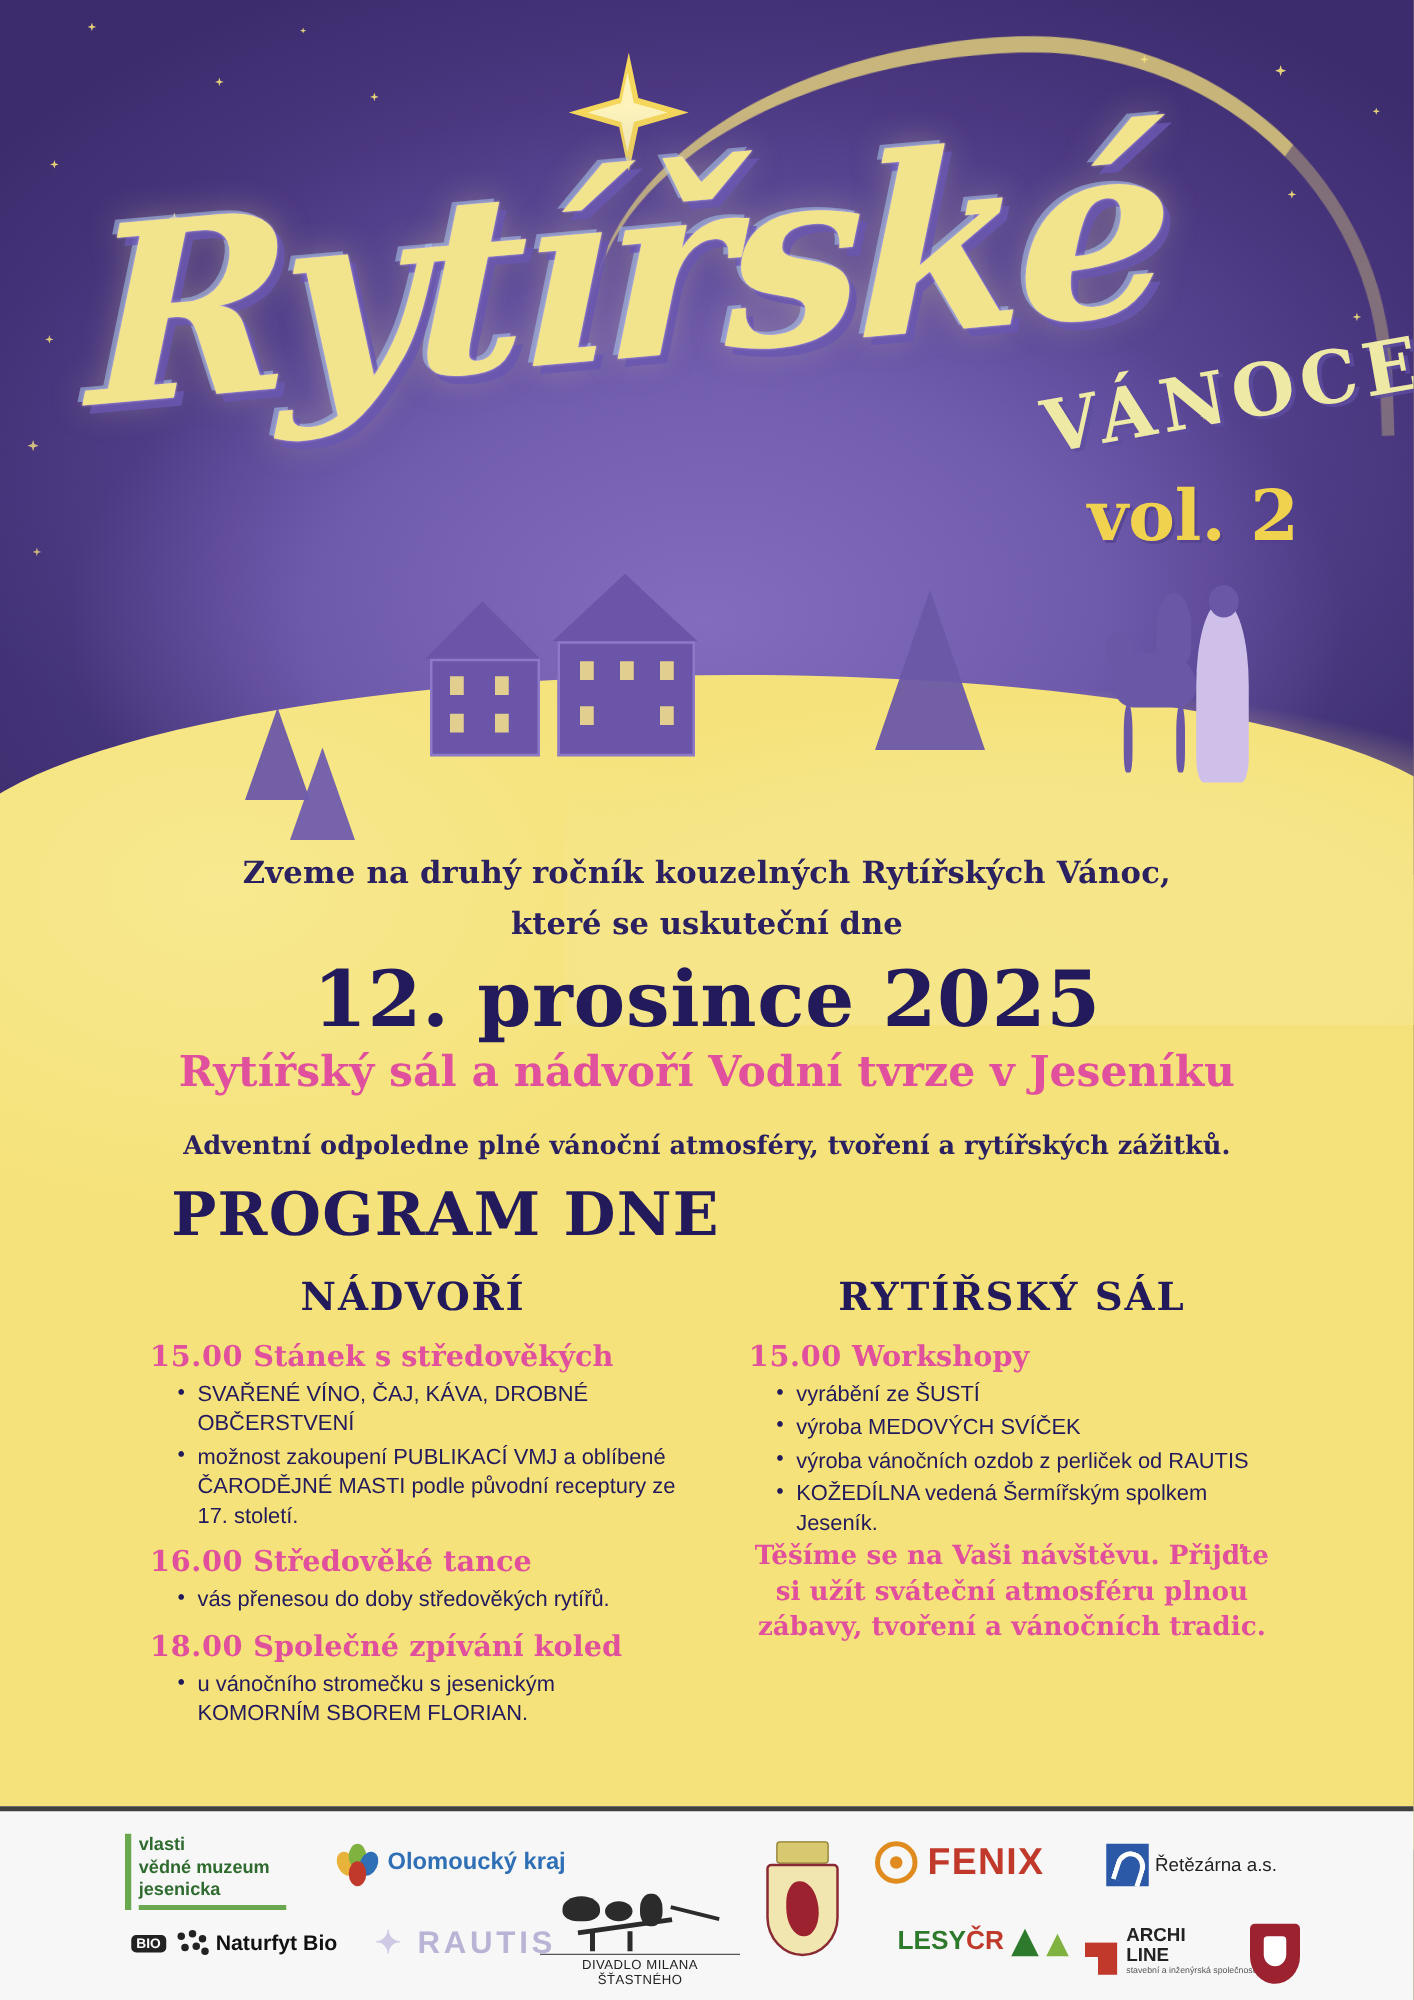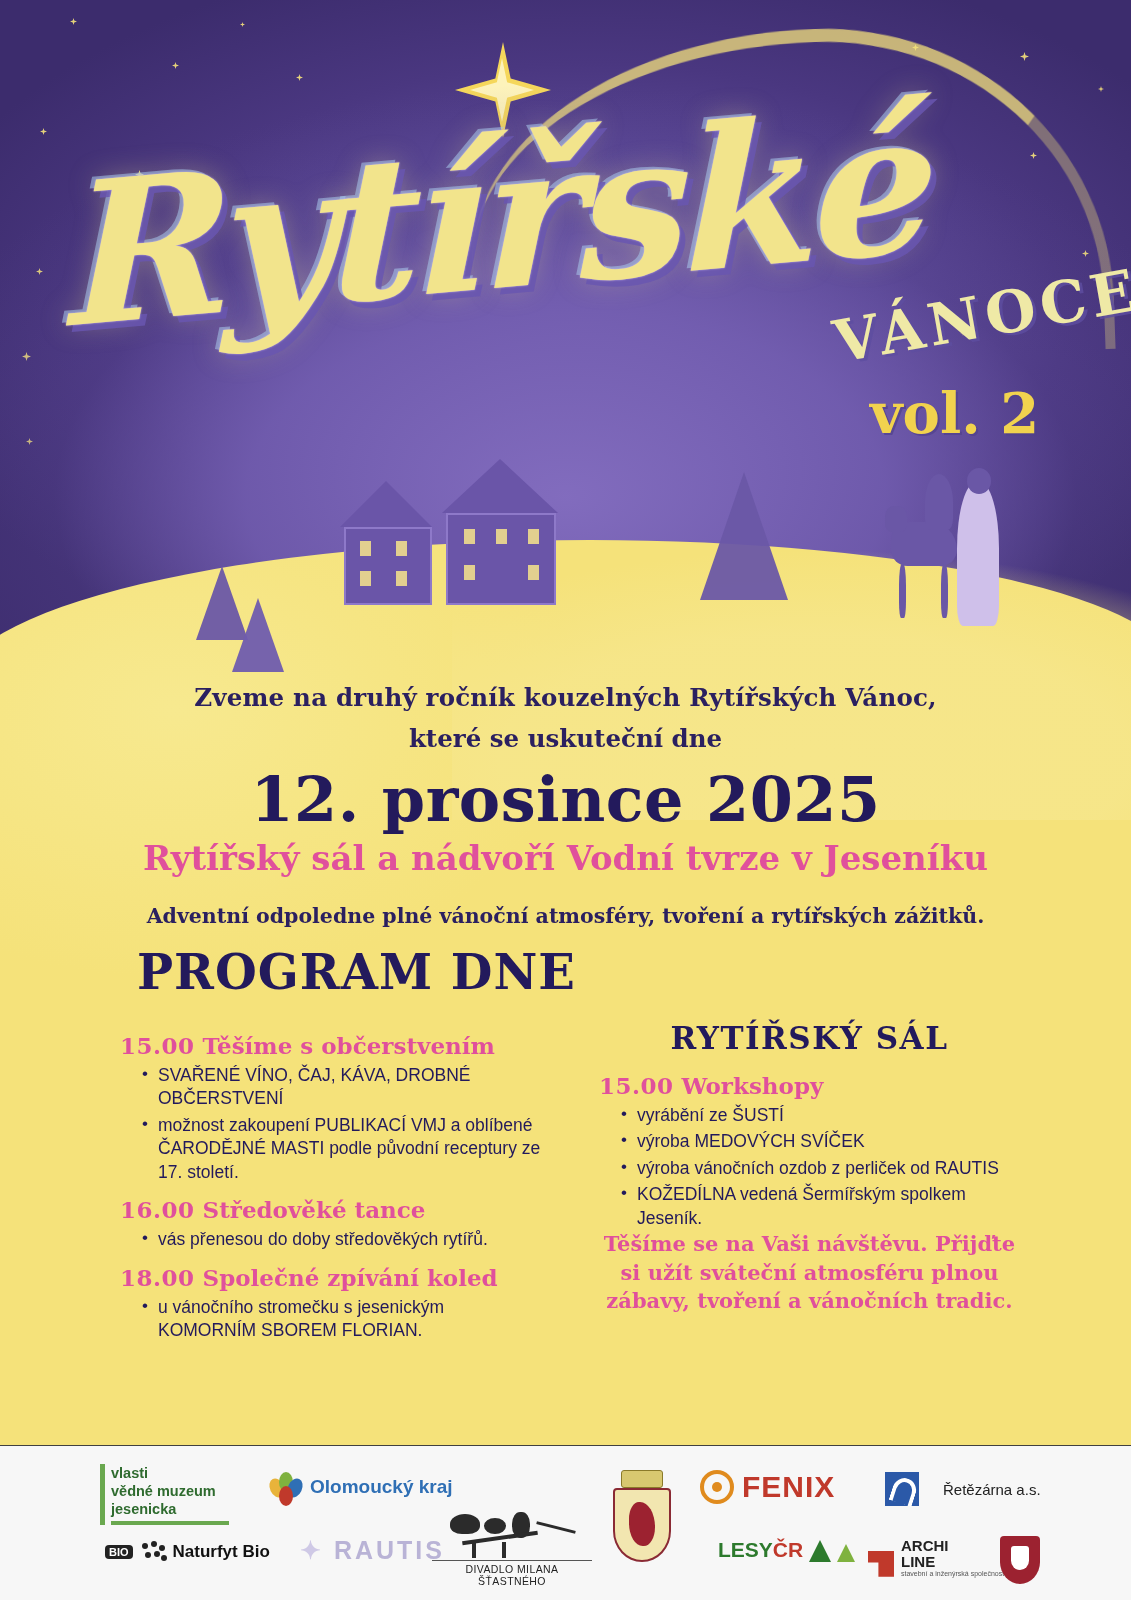--- a/index.html
+++ b/index.html
@@ -261,21 +261,21 @@
     line-height: 1.35;
     color: #e0509c;
   }
 
   
   .sponsors {
     position: absolute;
     left: 0; bottom: 0;
     width: 1131px; height: 155px;
     background: #f7f7f7;
-    border-top: 1px solid #404040;
+    border-top: 4px solid #404040;
   }
   .vlasta {
     position: absolute; left: 100px; top: 18px;
     font-family: "Liberation Sans", sans-serif;
     font-size: 14.5px; font-weight: bold; color: #2f6b2f;
     line-height: 1.25;
     border-left: 5px solid #6aa84f;
     padding-left: 6px;
   }
   .vlasta i { display:block; font-style: normal; }
@@ -313,21 +313,21 @@
   .fenix .sun { width:34px; height:34px; border-radius:50%; border:4px solid #e08b1e; position:relative;}
   .fenix .sun::after { content:""; position:absolute; left:8px; top:8px; width:10px;height:10px;border-radius:50%;background:#e08b1e;}
   .fenix .tx { font-family:"Liberation Sans", sans-serif; font-size:30px; font-weight:bold; color:#c0392b; letter-spacing:1px;}
 
   .lesycr { position:absolute; left:718px; top:92px; display:flex; align-items:flex-end; gap:6px;}
   .lesycr .tx { font-family:"Liberation Sans", sans-serif; font-size:21px; font-weight:bold; color:#2d7a2d;}
   .lesycr .tx em { font-style:normal; color:#c0392b; }
   .lesycr .tri { width:0;height:0;border-left:11px solid transparent;border-right:11px solid transparent;border-bottom:22px solid #2d7a2d;}
   .lesycr .tri2 { width:0;height:0;border-left:9px solid transparent;border-right:9px solid transparent;border-bottom:18px solid #7fb23f;}
 
-  .retez { position:absolute; left:868px; top:26px; display:flex; align-items:center; gap:24px;padding-left:17px;}
+  .retez { position:absolute; left:868px; top:26px; display:flex; align-items:center; gap:5px;padding-left:17px;}
   .retez .mark { width:34px;height:34px;background:#2b59a8;position:relative;}
   .retez .mark::after{content:"";position:absolute;left:7px;top:6px;width:16px;height:22px;border:4px solid #fff;border-radius:50% 50% 0 0;border-bottom:none;transform:rotate(18deg);}
   .retez .tx { font-family:"Liberation Sans", sans-serif; font-size:15px; color:#222;}
 
   .archiline { position:absolute; left:868px; top:92px; display:flex; align-items:flex-end; gap:7px;}
   .archiline .mark{width:26px;height:26px;background:#c0392b;clip-path:polygon(0 0,100% 0,100% 100%,40% 100%,40% 45%,0 45%);}
   .archiline .tx{font-family:"Liberation Sans", sans-serif;font-size:15px;font-weight:bold;color:#222;line-height:1.05;}
   .archiline .tx small{display:block;font-size:7px;font-weight:normal;color:#555;}
 
   .townlogo { position:absolute; left:1000px; top:90px; width:40px; height:48px;}
@@ -407,24 +407,25 @@
     <div class="date">12. prosince 2025</div>
     <div class="place">Rytířský sál a nádvoří Vodní tvrze v Jeseníku</div>
     <div class="tagline">Adventní odpoledne plné vánoční atmosféry, tvoření a rytířských zážitků.</div>
   </div>
 
   <div class="program-title">PROGRAM   DNE</div>
 
   <div class="cols">
 
     <div class="col">
+      <div class="col-head">NÁDVOŘÍ</div>
 
       <div class="slot">
         <span class="tm">15.00</span>
-        <span>Těšíme s občerstvením</span>
+        <span>Stánek s středověkých</span>
       </div>
       <ul class="items">
         <li>SVAŘENÉ VÍNO, ČAJ, KÁVA, DROBNÉ OBČERSTVENÍ</li>
         <li>možnost zakoupení PUBLIKACÍ VMJ a oblíbené ČARODĚJNÉ MASTI podle původní receptury ze 17. století.</li>
       </ul>
 
       <div class="slot">
         <span class="tm">16.00</span>
         <span>Středověké tance</span>
       </div>

